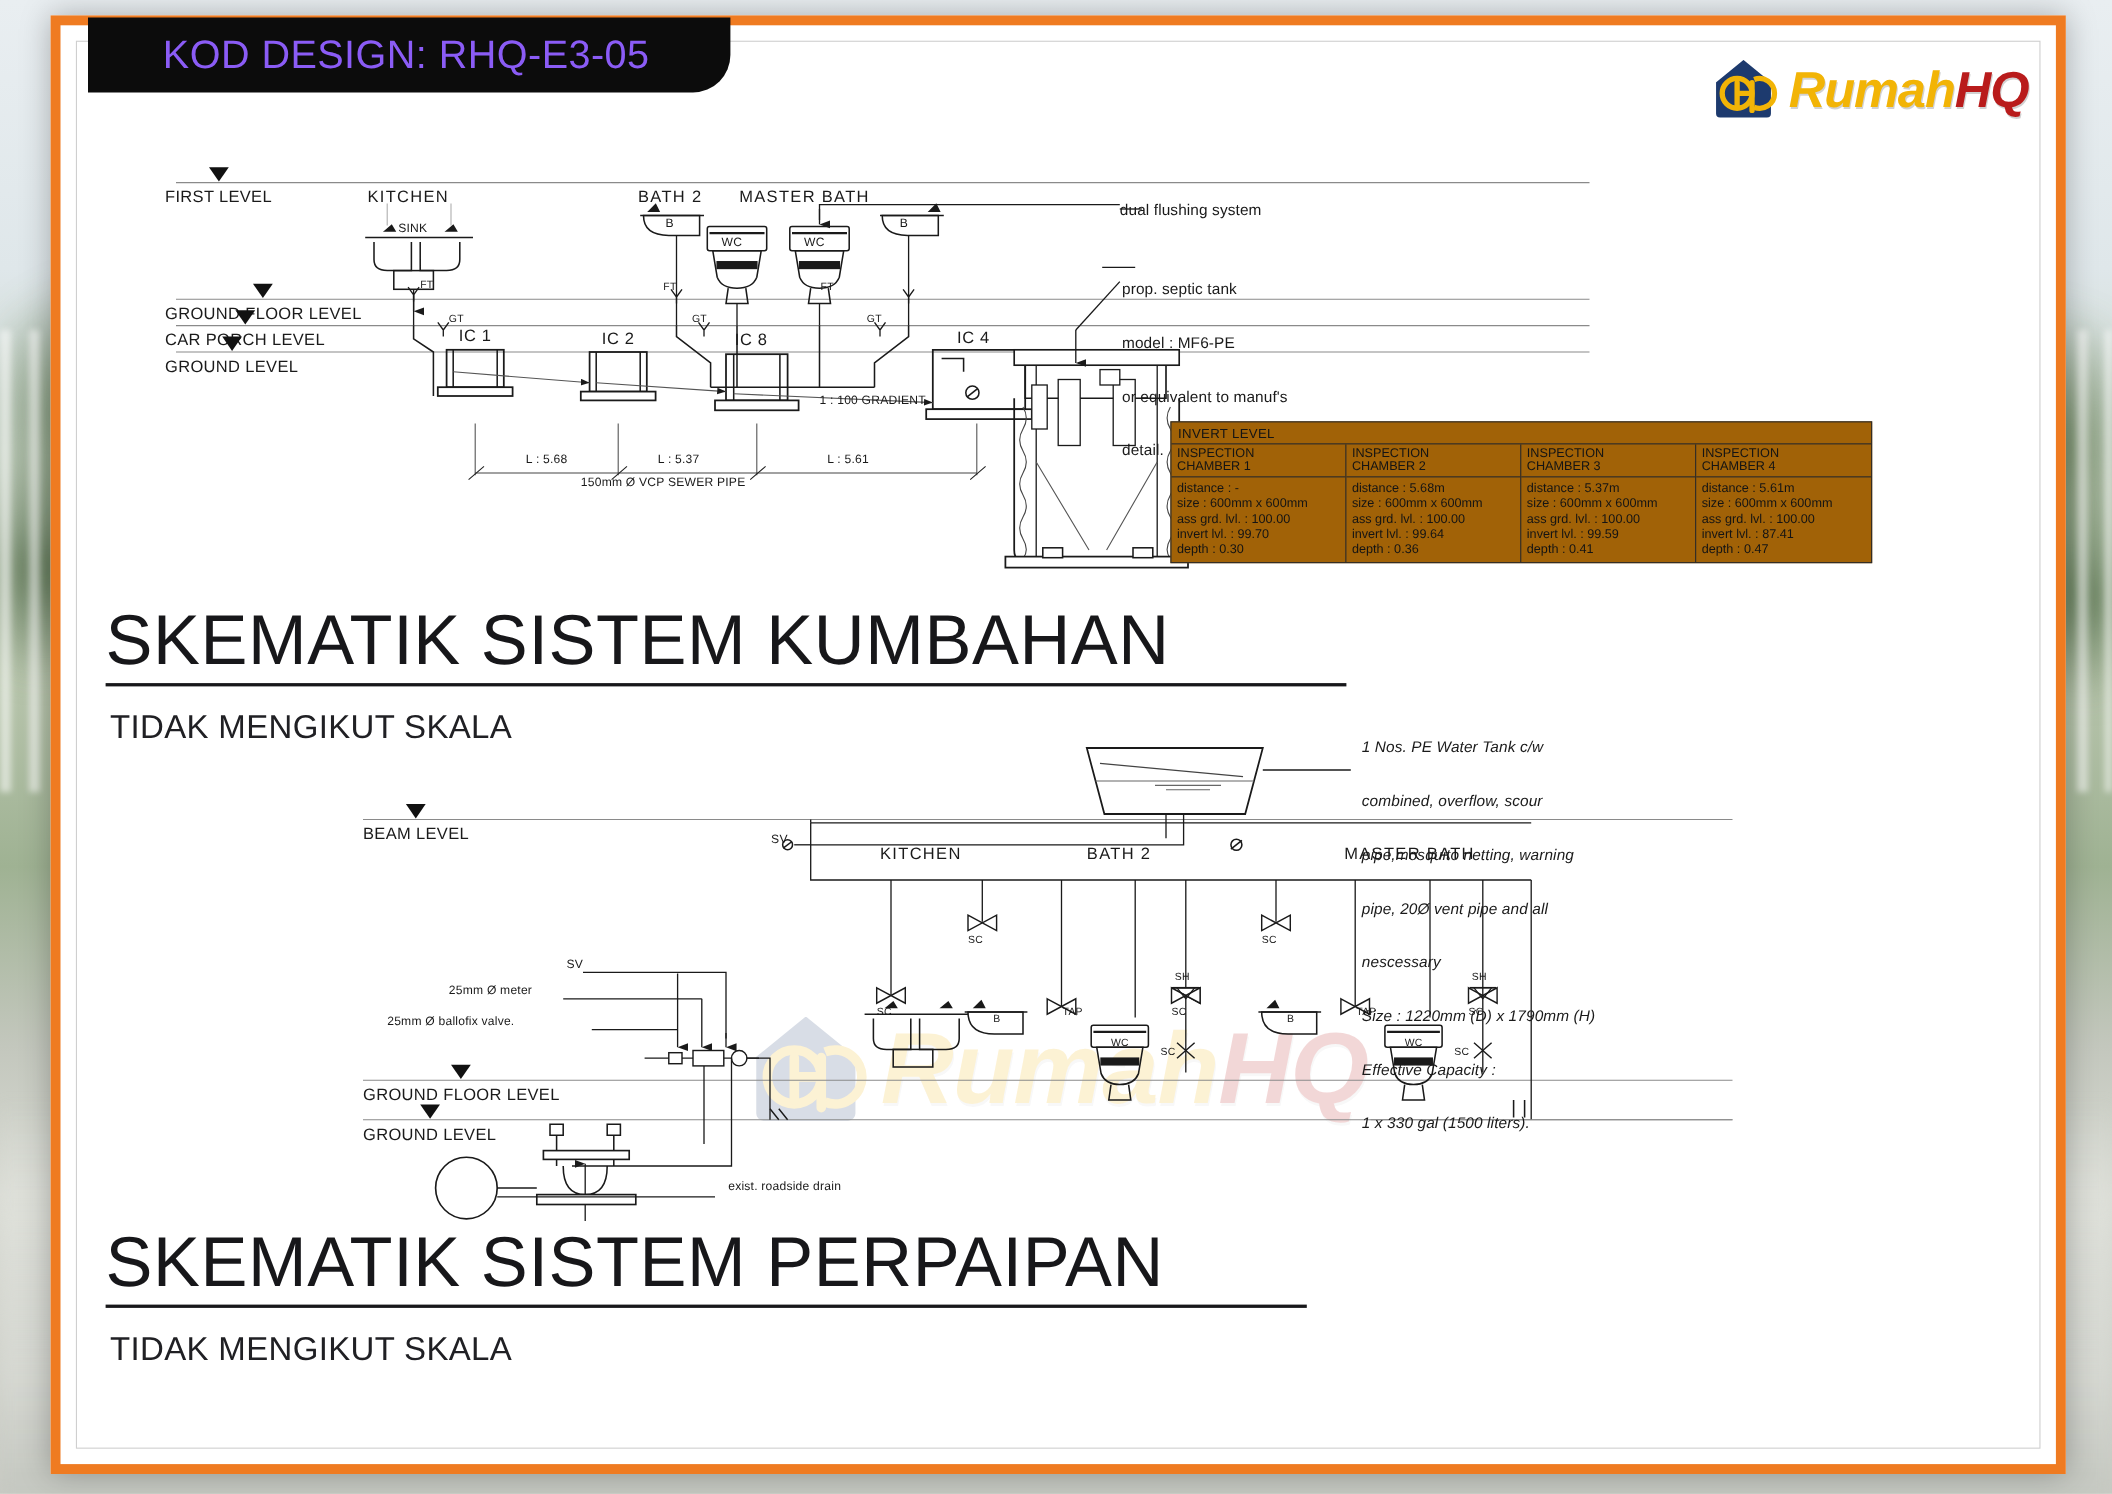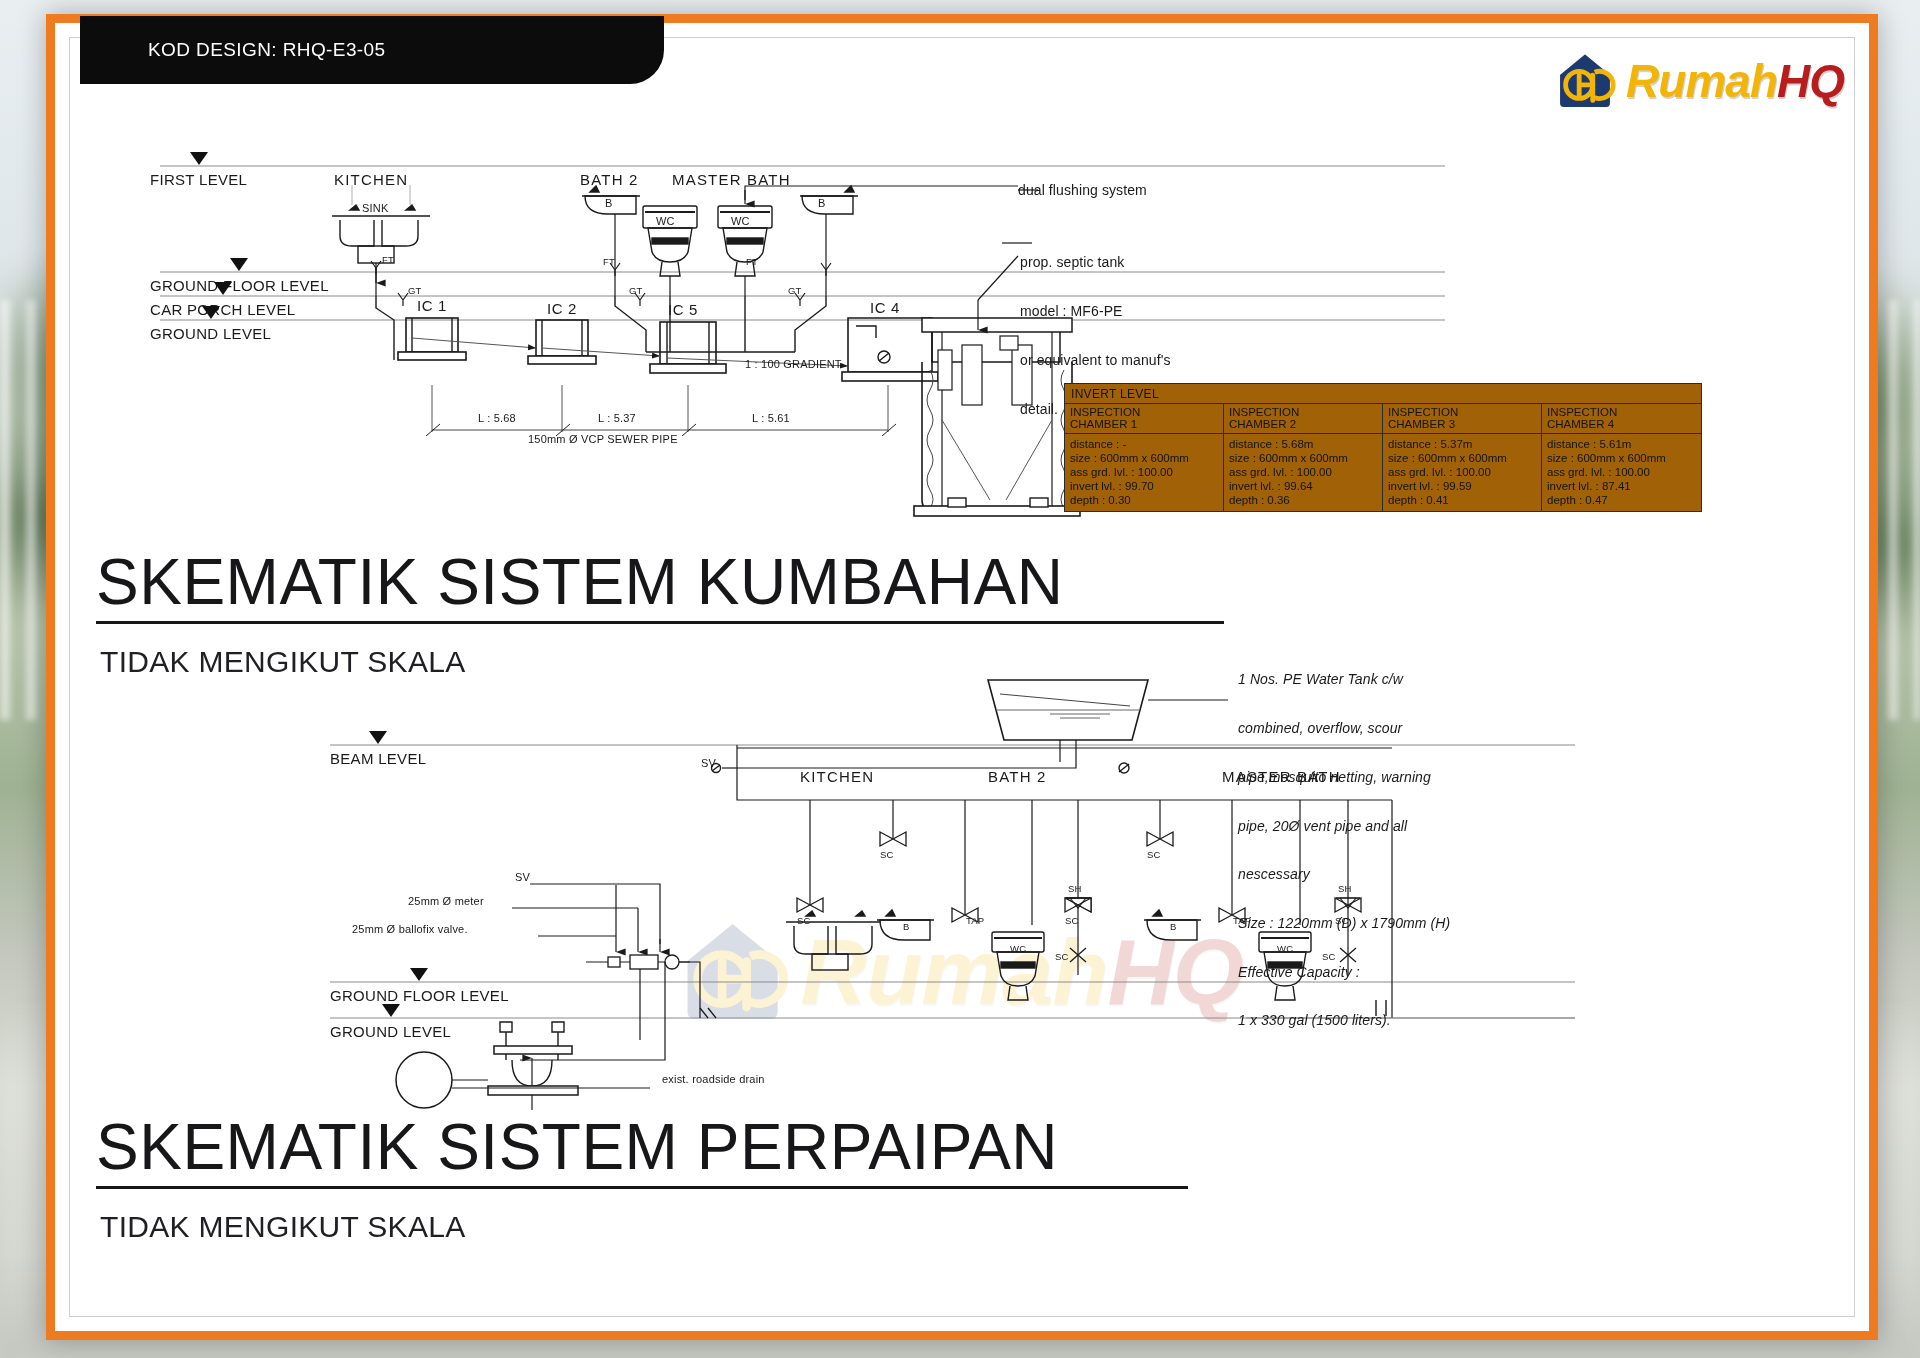--- a/index.html
+++ b/index.html
@@ -66,22 +66,22 @@
   #kod-pill{
     position:absolute;
     left:80px; top:16px;
     width:584px; height:68px;
     background:#0c0c0c;
     border-radius:0 0 34px 0;
     display:flex; align-items:center;
     z-index:6;
   }
   #kod-pill .kod-text{
-    color:#ffffff;
-    font-size:19px;
+    color:#8b5cf6;
+    font-size:36px;
     letter-spacing:.4px;
     margin-left:68px;
     white-space:nowrap;
   }
 
   
   #brand-logo{
     position:absolute; right:76px; top:50px;
     display:flex; align-items:center; gap:10px;
     z-index:6;
@@ -531,21 +531,21 @@
 
 <div class="cad micro" style="left:382px; top:255px;">FT</div>
 <div class="cad micro" style="left:408px; top:286px;">GT</div>
 <div class="cad micro" style="left:603px; top:257px;">FT</div>
 <div class="cad micro" style="left:629px; top:286px;">GT</div>
 <div class="cad micro" style="left:746px; top:257px;">FT</div>
 <div class="cad micro" style="left:788px; top:286px;">GT</div>
 
 <div class="cad ic" style="left:417px; top:298px;">IC 1</div>
 <div class="cad ic" style="left:547px; top:301px;">IC 2</div>
-<div class="cad ic" style="left:668px; top:302px;">IC 5</div>
+<div class="cad ic" style="left:668px; top:302px;">IC 8</div>
 <div class="cad ic" style="left:870px; top:300px;">IC 4</div>
 
 <div class="cad tiny" style="left:745px; top:359px;">1 : 100 GRADIENT</div>
 <div class="cad tiny" style="left:528px; top:434px;">150mm Ø VCP SEWER PIPE</div>
 <div class="cad tiny" style="left:478px; top:413px;">L : 5.68</div>
 <div class="cad tiny" style="left:598px; top:413px;">L : 5.37</div>
 <div class="cad tiny" style="left:752px; top:413px;">L : 5.61</div>
 
 <div class="cad note" style="left:1018px; top:182px;">dual flushing system</div>
 <div class="cad note" style="left:1020px; top:222px;">

